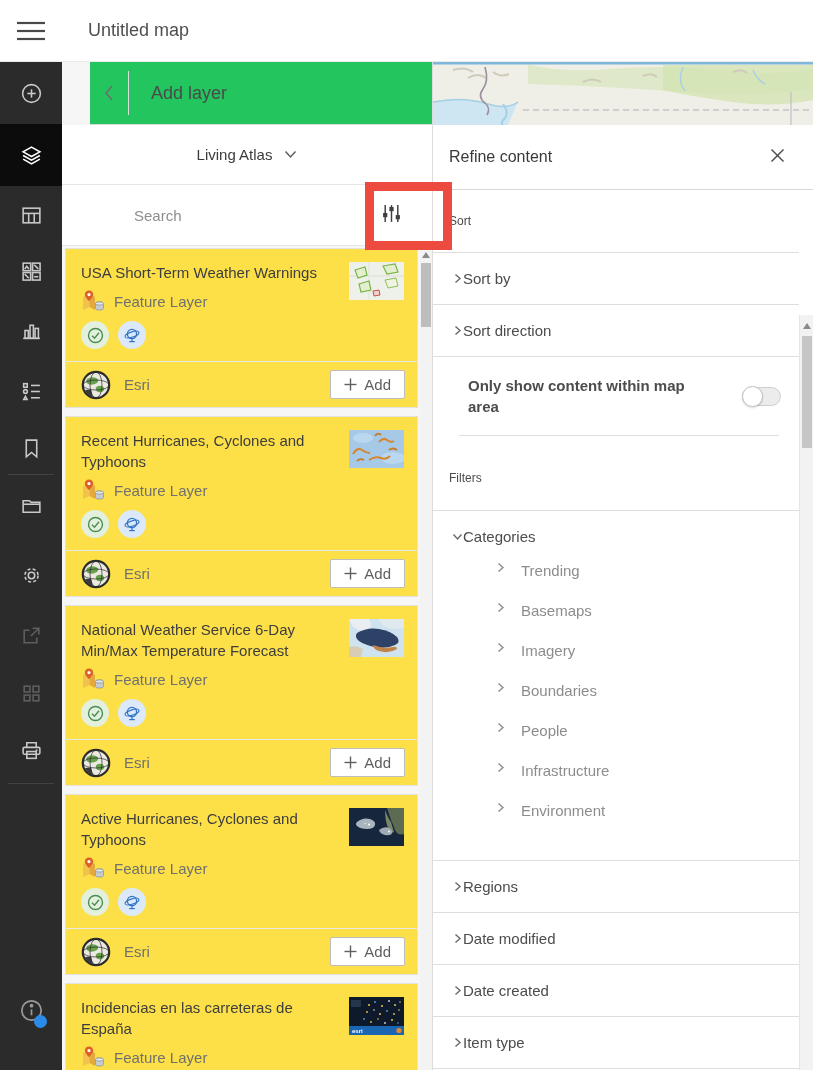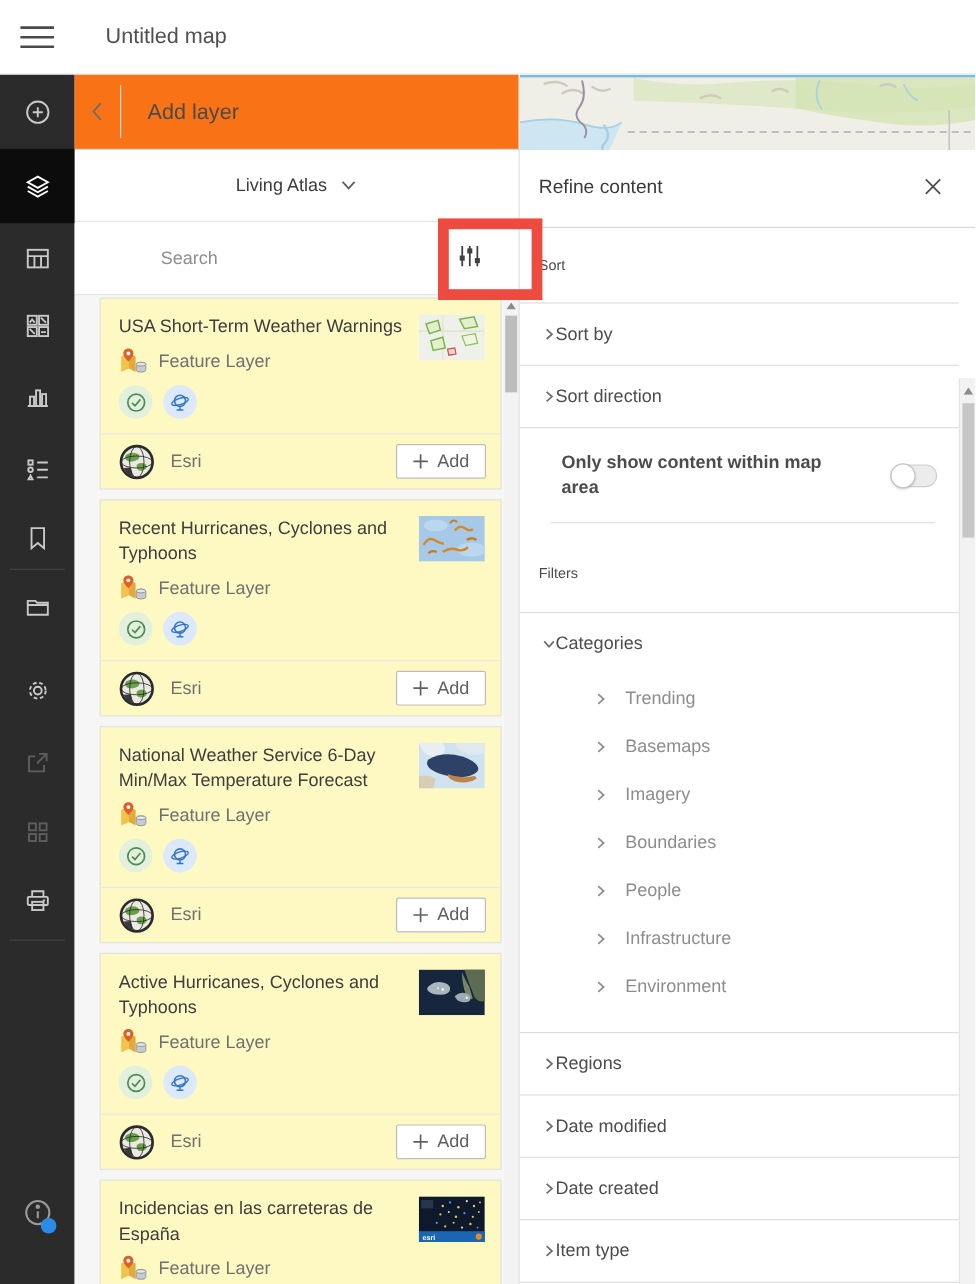--- a/index.html
+++ b/index.html
@@ -17,33 +17,33 @@
   .rail-item { position:absolute; left:0; width:62px; height:56px; display:flex; align-items:center; justify-content:center; background:none; border:none; cursor:pointer; }
   .rail-item.active { background:#0c0c0c; height:62px; }
   .rail-item svg { stroke:#c9c9c9; fill:none; stroke-width:1.5; }
   .rail-item.active svg { stroke:#ffffff; }
   .rail-item.disabled svg { stroke:#5f5f5f; }
   .rail-divider { position:absolute; left:8px; width:46px; height:1px; background:#424242; }
   .notif-dot { position:absolute; width:13px; height:13px; border-radius:50%; }
 
   
   .addlayer { position:absolute; left:62px; top:62px; width:371px; height:1008px; background:#f6f6f6; border-right:1px solid #dcdcdc; z-index:3; }
-  .al-header { height:63px; background:#f97316; border-bottom:1px solid #d8d8d8; display:flex; align-items:center; }
+  .al-header { height:63px; background:#22c55e; border-bottom:1px solid #d8d8d8; display:flex; align-items:center;margin-left:28px; }
   .back-btn { width:38px; height:63px; background:none; border:none; display:flex; align-items:center; justify-content:center; cursor:pointer; }
   .al-vdiv { width:1px; height:44px; background:#ddd; }
   .al-title { font-size:18px; color:#4a4a4a; margin-left:22px; font-weight:400; }
   .source-row { height:60px; background:#fff; border-bottom:1px solid #e6e6e6; display:flex; align-items:center; justify-content:center; gap:12px; cursor:pointer; }
   .source-label { font-size:15px; color:#3c3c3c; }
   .search-row { height:61px; background:#fff; border-bottom:1px solid #e6e6e6; display:flex; align-items:center; padding:0 24px 0 18px;gap:44px; }
   .search-input { border:none; outline:none; font-size:15px; color:#333; margin-left:10px; flex:1; background:transparent; font-family:"Liberation Sans",sans-serif; }
   .search-input::placeholder { color:#8d8d8d; }
   .filter-btn { background:none; border:none; cursor:pointer; padding:4px; margin-right:8px; }
 
   .card-list { position:absolute; left:0; top:184px; right:0; bottom:0; padding:2px 14px 0 3px; overflow:hidden; }
-  .card { background:#fef9c3; border:1px solid #e2e2e2; margin-bottom:8px; cursor:pointer;margin-left:18px; }
+  .card { background:#fde047; border:1px solid #e2e2e2; margin-bottom:8px; cursor:pointer; }
   .card-body { display:flex; padding:13px 13px 12px 15px; }
   .card-text { flex:1; min-width:0; }
   .card-title { font-size:15px; font-weight:400; color:#3d3d3d; line-height:21px; max-width:258px; }
   .fl-row { display:flex; align-items:center; gap:9px; margin-top:7px; font-size:15px; color:#707070; }
   .badges { display:flex; gap:9px; margin-top:9px; }
   .badge { width:28px; height:28px; border-radius:50%; display:flex; align-items:center; justify-content:center; }
   .badge-green { background:#e2f0dd; }
   .badge-blue { background:#dbe9fa; }
   .thumb { width:55px; height:38px; margin-left:8px; flex:none; }
   .thumb svg { display:block; }
@@ -67,21 +67,21 @@
   .h-filters { height:75px; padding-top:10px; }
   .acc-row { display:flex; align-items:center; gap:0; padding-left:19px; height:52px; border-bottom:1px solid #dedede; background:none; border-left:none; border-right:none; border-top:none; width:100%; cursor:pointer; font-family:"Liberation Sans",sans-serif; }
   .acc-label { font-size:15px; color:#4c4c4c; }
   .toggle-block { display:flex; align-items:center; padding:0 18px 0 35px; height:78px; }
   .toggle-label { font-size:15px; color:#4c4c4c; line-height:21px; width:228px;font-weight:bold; }
   .toggle { margin-left:auto; width:39px; height:19px; border-radius:10px; background:#ececec; border:1px solid #cfcfcf; position:relative; cursor:pointer; }
   .toggle-knob { position:absolute; left:-1px; top:-2px; width:21px; height:21px; border-radius:50%; background:#fff; border:1px solid #c2c2c2; box-shadow:0 1px 2px rgba(0,0,0,.15); }
   .inset-divider { height:1px; background:#dedede; margin:0 20px 0 26px; }
   .cat-header { height:51px; border-bottom:none; }
   .cat-items { border-bottom:1px solid #dedede; padding-bottom:18px; }
-  .cat-item { display:flex; align-items:center; gap:15px; padding-left:62px; height:40px; background:none; border:none; width:100%; cursor:pointer; font-family:"Liberation Sans",sans-serif; }
+  .cat-item { display:flex; align-items:flex-start; gap:15px; padding-left:62px; height:40px; background:none; border:none; width:100%; cursor:pointer; font-family:"Liberation Sans",sans-serif; }
   .cat-label { font-size:15px; color:#8d8d8d; }
   .rf-scrollbar { position:absolute; right:0; top:190px; bottom:0; width:14px; background:#f2f2f2; border-left:1px solid #e4e4e4; z-index:6; }
   .rf-scroll-up { position:absolute; top:5px; left:1px; width:12px; height:12px; display:flex; align-items:center; justify-content:center; }
   .rf-thumbbar { position:absolute; top:21px; left:2px; width:10px; height:112px; background:#c6c6c6; }
 
   
   .highlight-box { position:absolute; left:365px; top:182px; width:87px; height:68px; border:9px solid #ee4b40; z-index:50; pointer-events:none; }
 </style>
 </head>
 <body>

